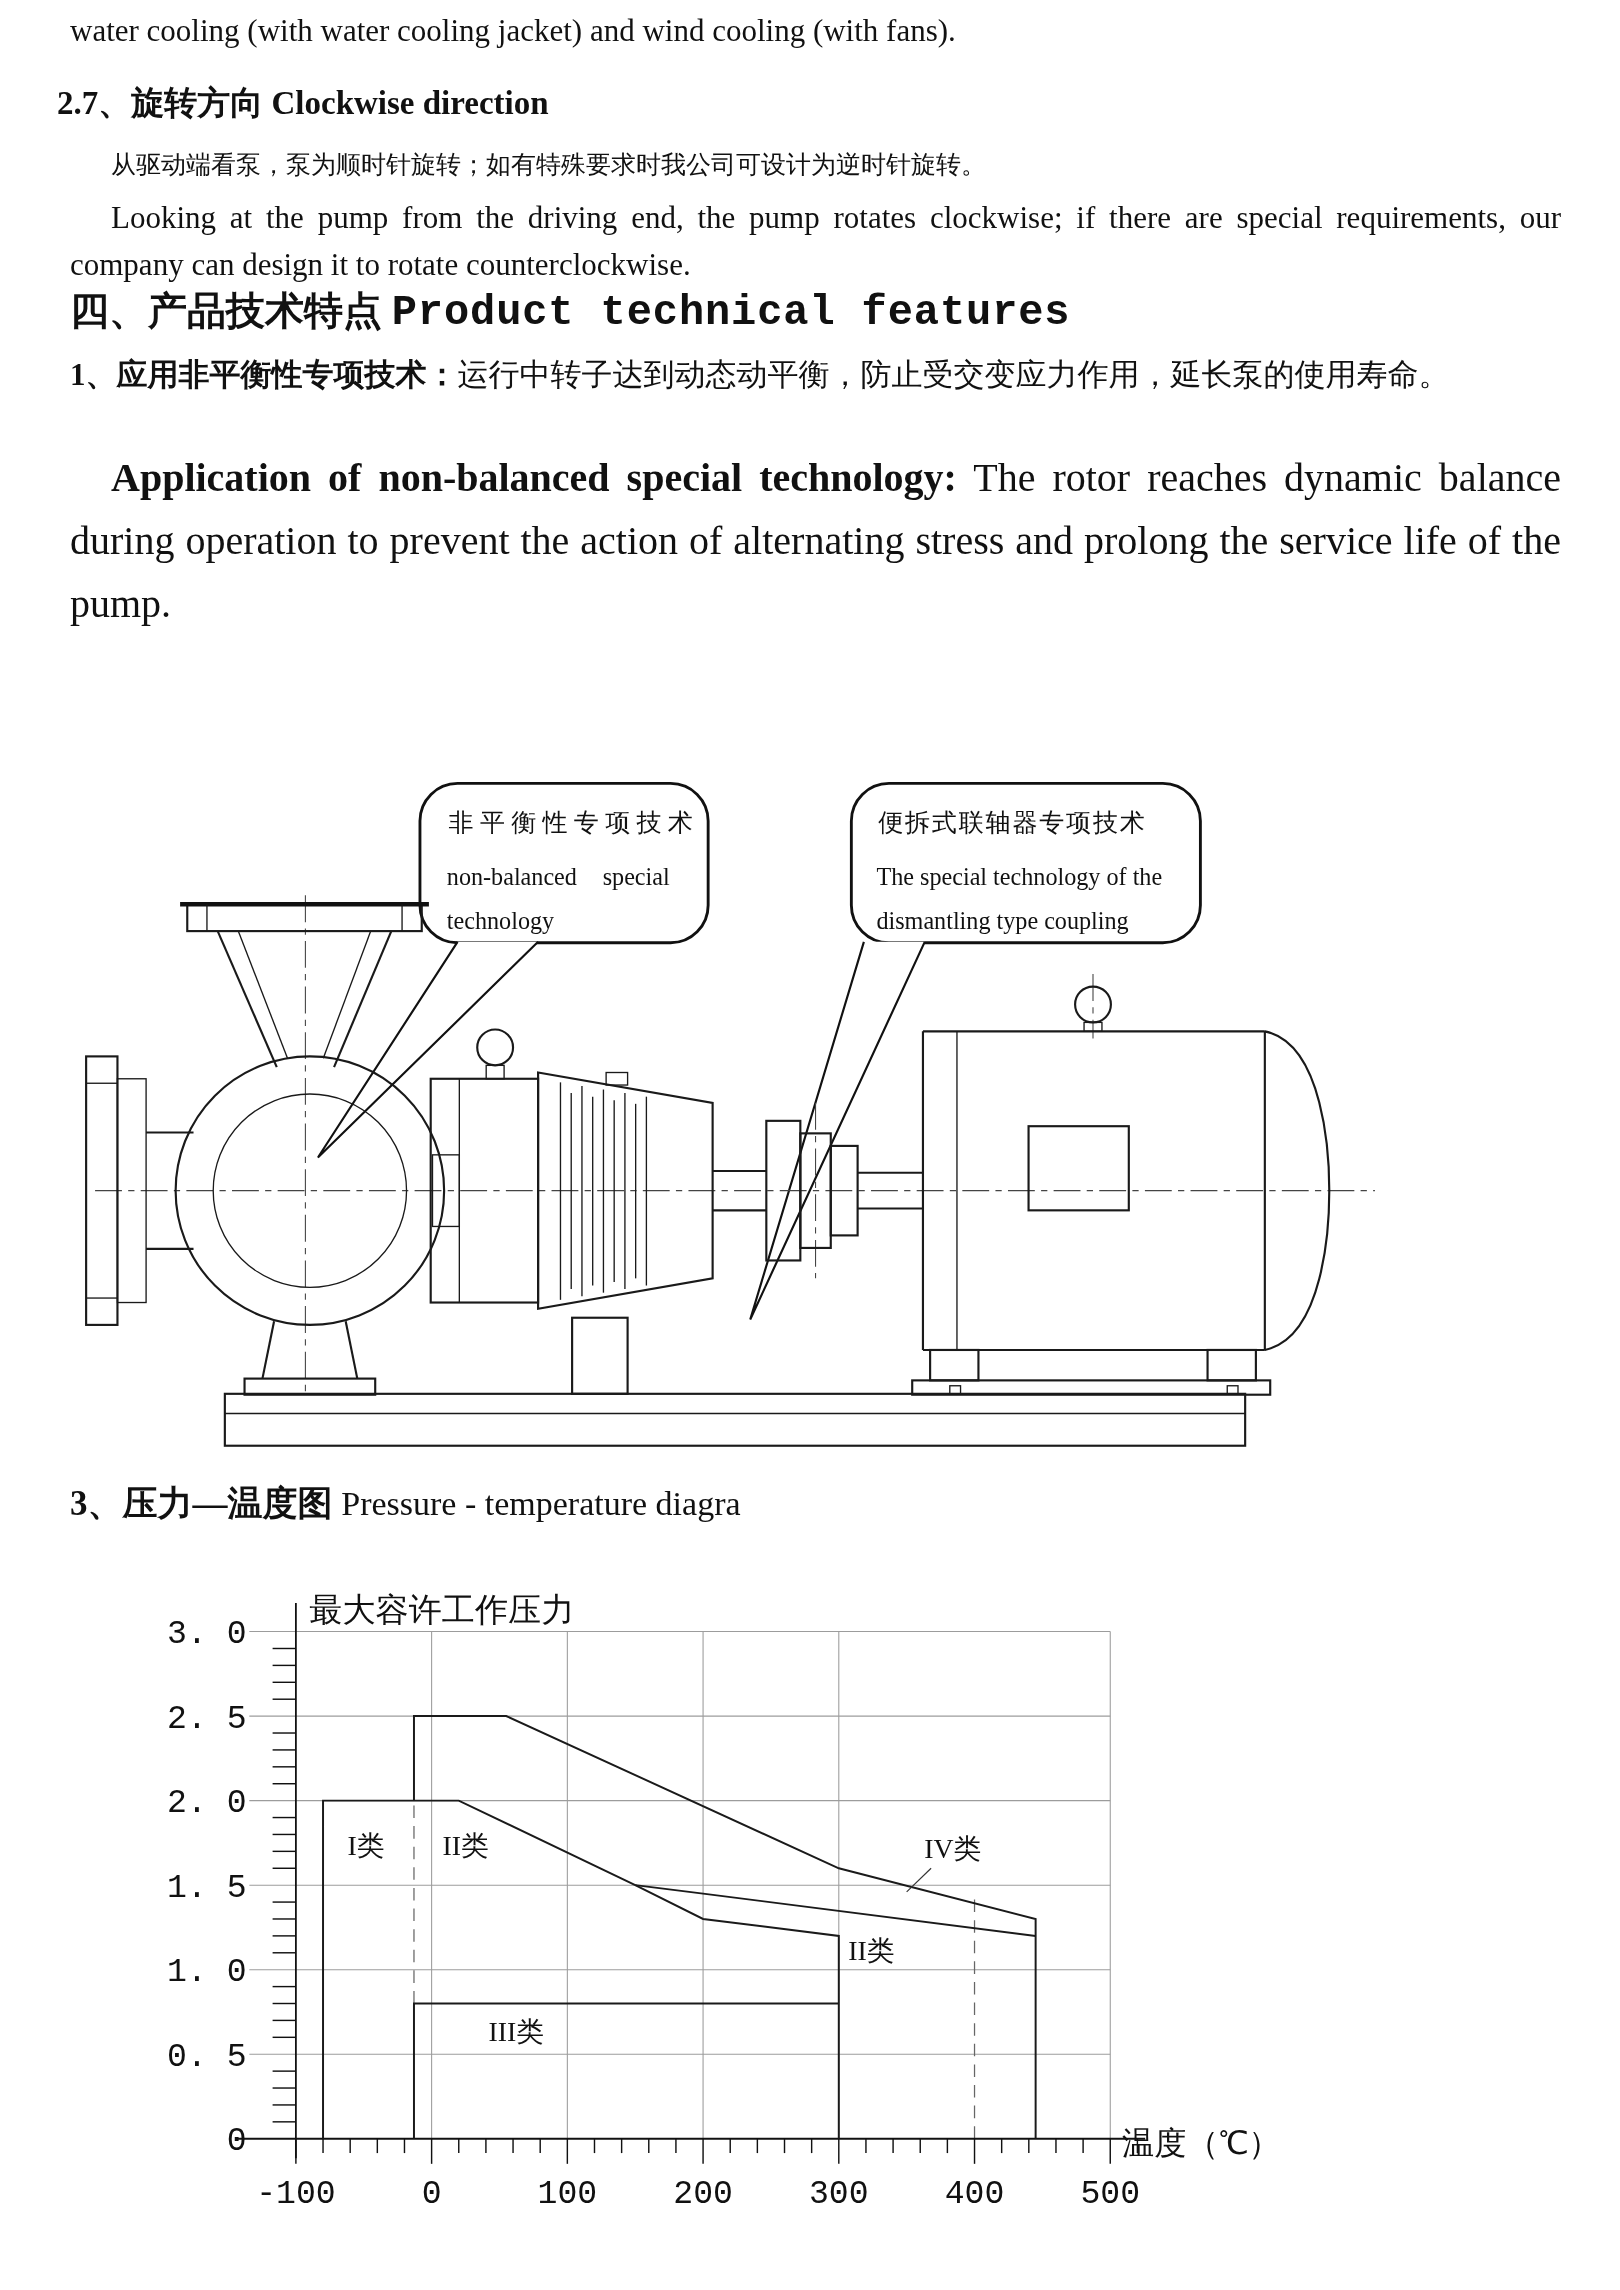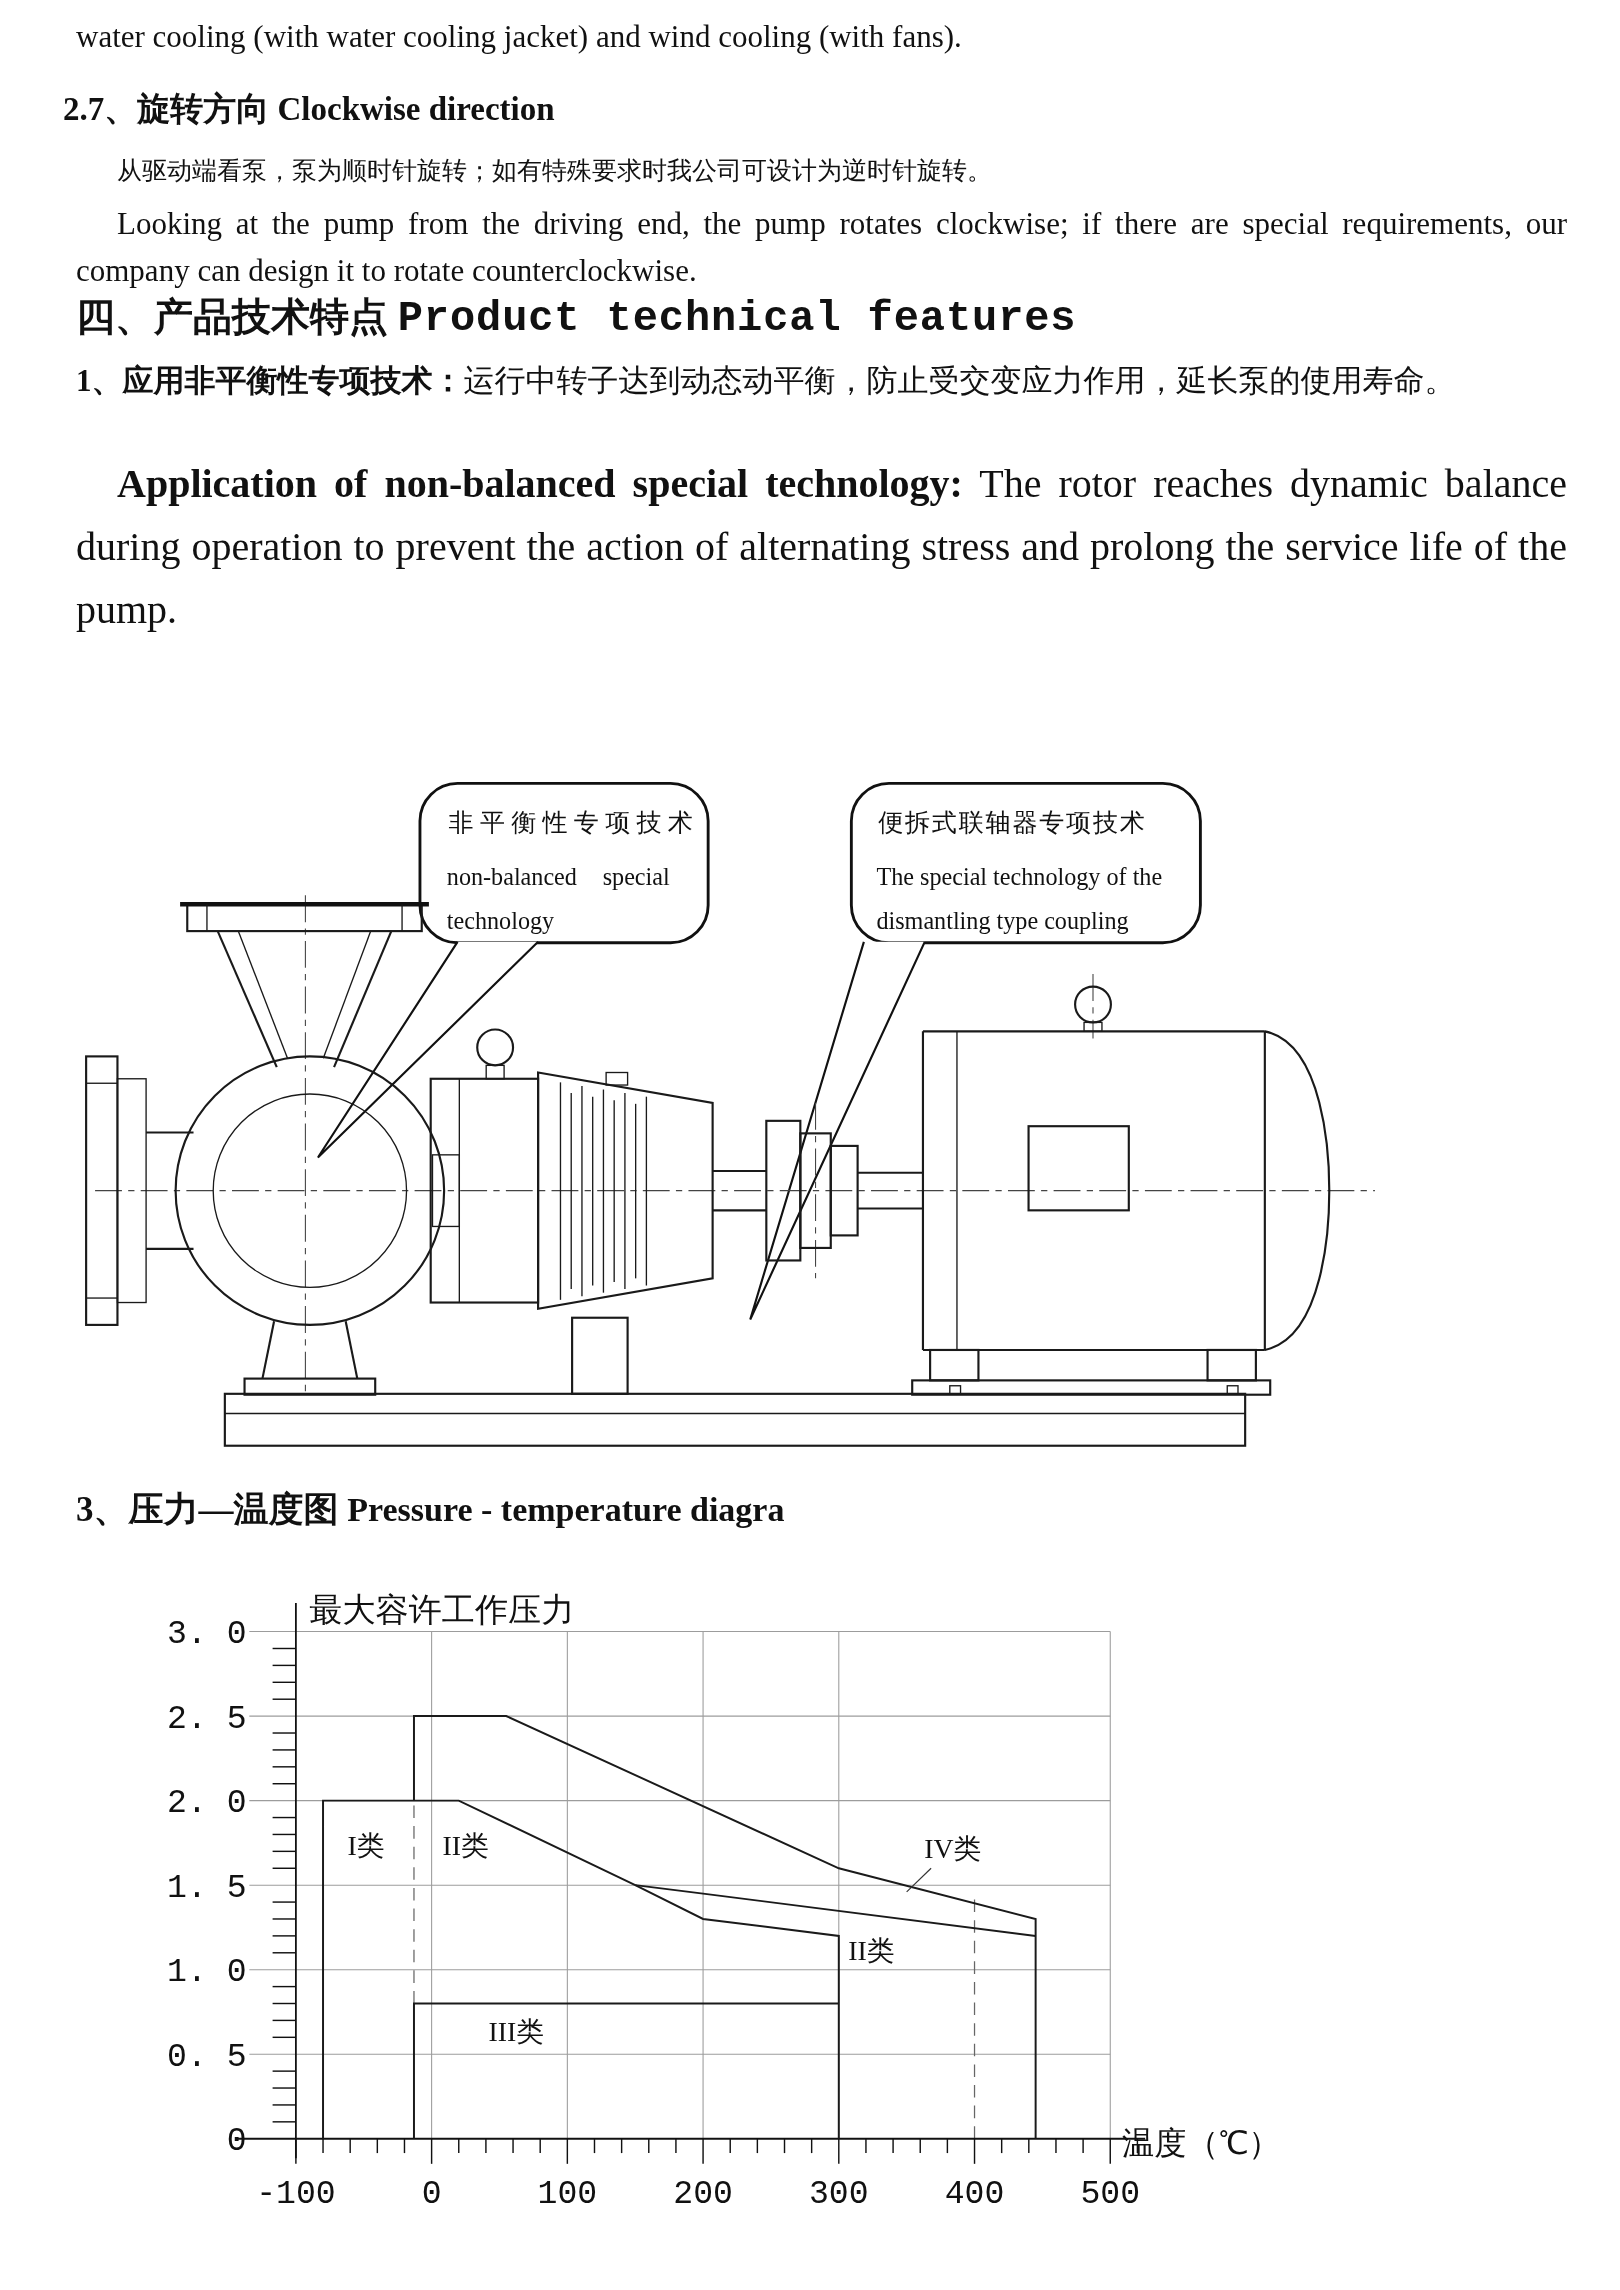--- a/index.html
+++ b/index.html
@@ -2,37 +2,37 @@
 <html style="font-size:14.3px"><head>
 <meta charset="utf-8">
 <style>
   html,body{margin:0;padding:0;background:#888;}
   #page{
     position:relative;width:1620px;height:2291px;background:#ffffff;
     font-family:"Liberation Serif",serif;color:#111;overflow:hidden;
   }
   .abs{position:absolute;}
   .cn{font-family:"Liberation Serif",serif;}
-  p{margin:12px;}
+  p{margin:6px;}
   .jt{text-align:justify;}
   .b{font-weight:bold;}
   #intro-line{left:64px;top:7.2px;width:1505px;font-size:31px;}
   #h27{left:51px;top:75px;width:1505px;font-size:33px;font-weight:bold;}
   #p-cn-rotate{left:64px;top:142px;width:1491px;font-size:25px;text-indent:41px;}
   #p-en-rotate{left:64px;top:188px;width:1491px;font-size:31px;line-height:47px;text-indent:41px;}
   #h4-heading{left:64px;top:278px;width:1522px;}
   #h4-heading .zh{font-size:39px;font-weight:bold;}
   #h4-heading .en{font-family:"Liberation Mono",monospace;font-size:42px;font-weight:600;letter-spacing:0.9px;}
   #item1-p{left:64px;top:337px;width:1491px;font-size:31px;line-height:64px;}
   #item1-en{left:64px;top:440px;width:1491px;font-size:40px;line-height:63px;text-indent:41px;}
   #item2-p{left:64px;top:573px;width:1491px;font-size:31px;line-height:48px;}
   #item2-en{left:64px;top:670px;width:1491px;font-size:31px;line-height:63px;text-indent:41px;}
   #h3-heading{left:64px;top:1474px;width:1522px;}
   #h3-heading .zh{font-size:35px;font-weight:bold;}
-  #h3-heading .en{font-size:34px;font-weight:bold;}
+  #h3-heading .en{font-size:34px;font-weight:normal;}
   #diagram-svg{left:72px;top:770px;}
   #chart-svg{left:54px;top:1576px;}
   
   .dline{stroke:#1a1a1a;stroke-width:2.4;fill:none;}
   .dthin{stroke:#1a1a1a;stroke-width:1.5;fill:none;}
   .dthick{stroke:#111;stroke-width:5;fill:none;}
   .dcl{stroke:#444;stroke-width:1.2;fill:none;stroke-dasharray:30 7 7 7;}
   .bubble{fill:#fff;stroke:#111;stroke-width:3.2;}
   .btail{fill:#fff;stroke:#111;stroke-width:2.4;}
   .btxt-cn{font-family:"Liberation Serif",serif;font-size:28px;letter-spacing:7px;fill:#111;}

